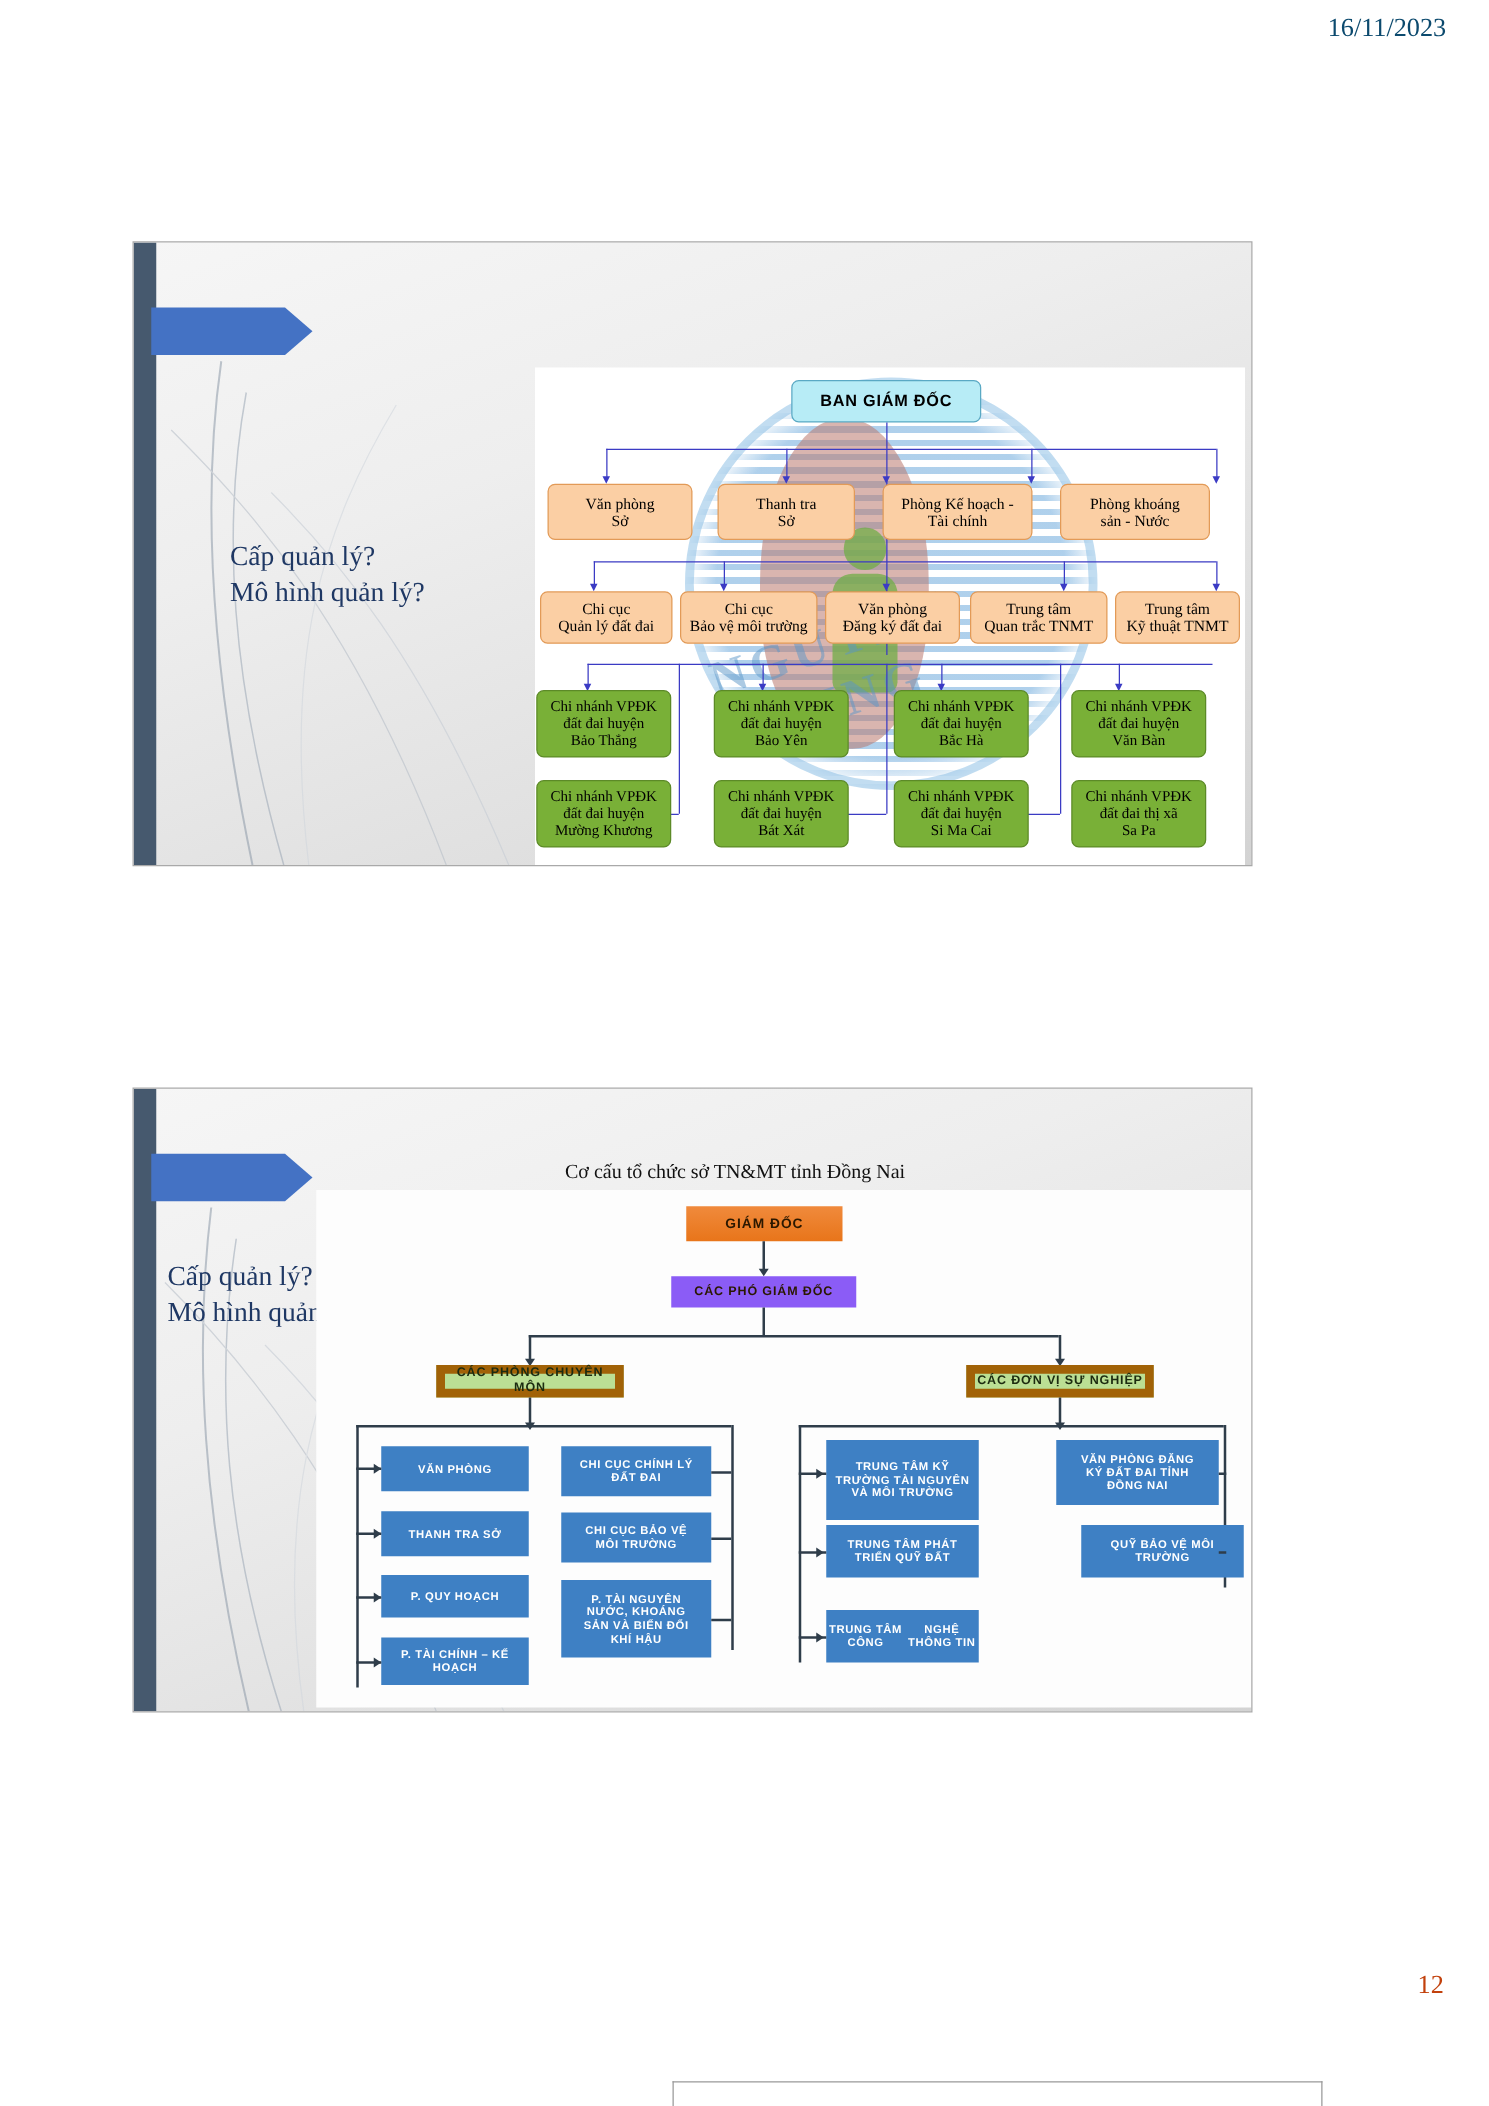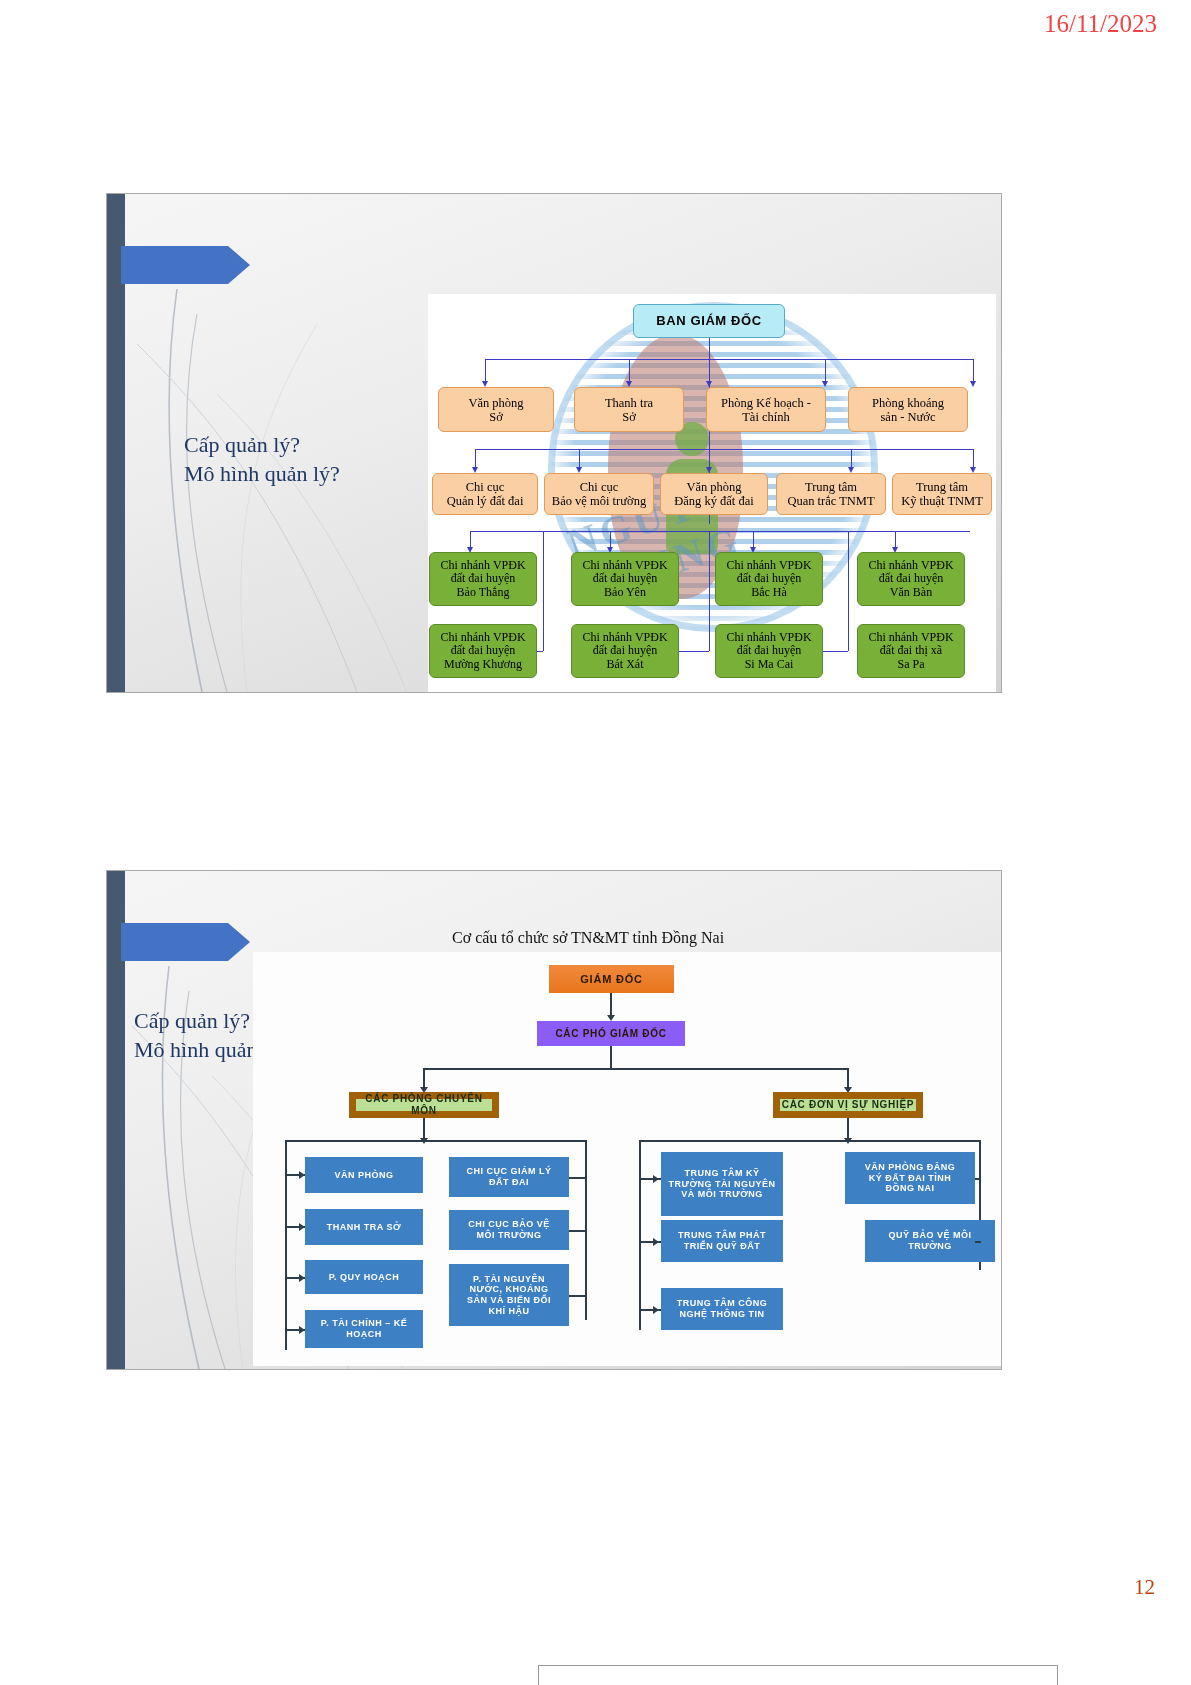--- a/index.html
+++ b/index.html
@@ -2,21 +2,21 @@
 <html><head>
 <meta charset="utf-8">
 <style>
   html,body{margin:0;padding:0;}
   body{
     width:1191px;height:1685px;background:#ffffff;position:relative;
     font-family:"Liberation Serif", serif;
     -webkit-font-smoothing:antialiased;
   }
   .page-date{
-    position:absolute;top:10px;right:34px;font-size:25px;color:#ef4444;
+    position:absolute;top:10px;right:34px;font-size:21px;color:#0c4a6e;
     font-family:"Liberation Serif", serif;
   }
   .page-number{
     position:absolute;bottom:85px;right:36px;font-size:21px;color:#c2410c;
   }
   .page-footer-line{
     position:absolute;left:538px;bottom:0px;width:520px;height:20px;
     border-top:1px solid #999;border-left:1px solid #999;border-right:1px solid #999;
     box-sizing:border-box;
   }
@@ -395,21 +395,21 @@
     <div class="karrowright" style="left:46px;top:322px;"></div>
 
     <div class="d2box d2-unit" style="left:52px;top:358px;width:118px;height:38px;flex-direction:column;">
       <span>P. TÀI CHÍNH – KẾ</span>
       <span>HOẠCH</span>
     </div>
     <div class="k kh" style="left:32px;top:377px;width:20px;"></div>
     <div class="karrowright" style="left:46px;top:374px;"></div>
 
     <div class="d2box d2-unit" style="left:196px;top:205px;width:120px;height:40px;flex-direction:column;">
-      <span>CHI CỤC GIÁM LÝ</span>
+      <span>CHI CỤC CHÍNH LÝ</span>
       <span>ĐẤT ĐAI</span>
     </div>
     <div class="k kh" style="left:316px;top:225px;width:16px;"></div>
 
     <div class="d2box d2-unit" style="left:196px;top:258px;width:120px;height:40px;flex-direction:column;">
       <span>CHI CỤC BẢO VỆ</span>
       <span>MÔI TRƯỜNG</span>
     </div>
     <div class="k kh" style="left:316px;top:278px;width:16px;"></div>
 
@@ -435,21 +435,21 @@
     <div class="k kh" style="left:386px;top:226px;width:22px;"></div>
     <div class="karrowright" style="left:400px;top:223px;"></div>
 
     <div class="d2box d2-unit" style="left:408px;top:268px;width:122px;height:42px;flex-direction:column;">
       <span>TRUNG TÂM PHÁT</span>
       <span>TRIỂN QUỸ ĐẤT</span>
     </div>
     <div class="k kh" style="left:386px;top:289px;width:22px;"></div>
     <div class="karrowright" style="left:400px;top:286px;"></div>
 
-    <div class="d2box d2-unit" style="left:408px;top:336px;width:122px;height:42px;flex-direction:column;text-align:center;">
+    <div class="d2box d2-unit" style="left:408px;top:336px;width:122px;height:42px;flex-direction:row;text-align:center;">
       <span>TRUNG TÂM CÔNG</span>
       <span>NGHỆ THÔNG TIN</span>
     </div>
     <div class="k kh" style="left:386px;top:357px;width:22px;"></div>
     <div class="karrowright" style="left:400px;top:354px;"></div>
 
     <div class="d2box d2-unit" style="left:592px;top:200px;width:130px;height:52px;flex-direction:column;">
       <span>VĂN PHÒNG ĐĂNG</span>
       <span>KÝ ĐẤT ĐAI TỈNH</span>
       <span>ĐỒNG NAI</span>

